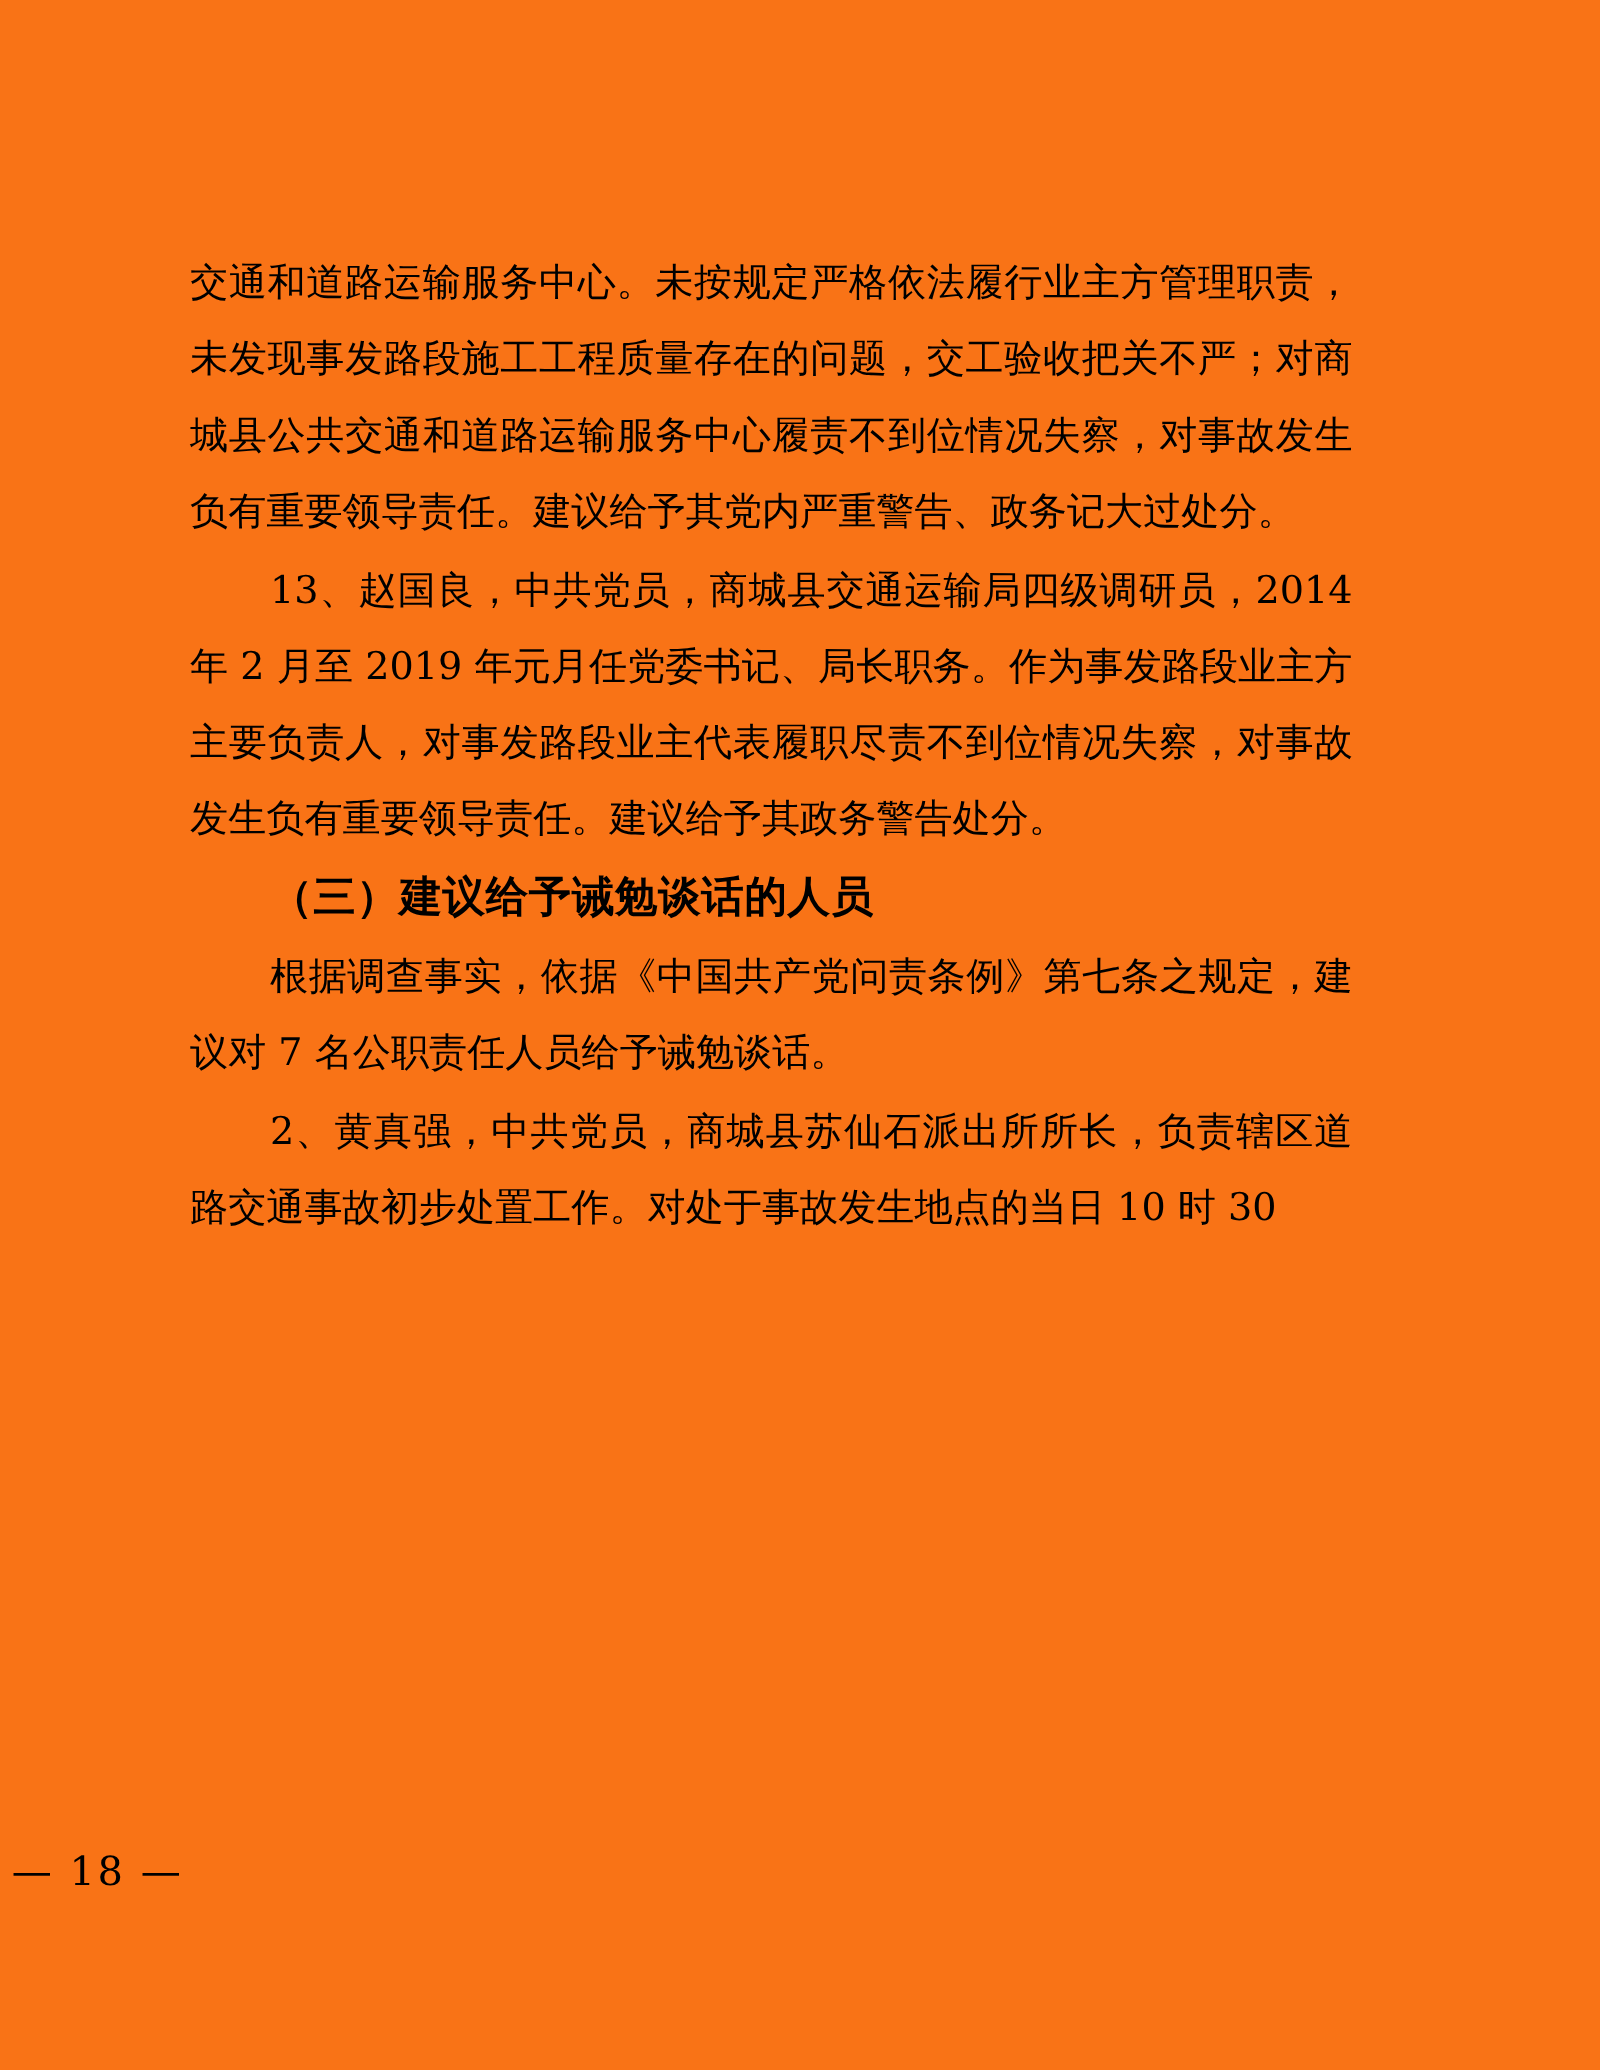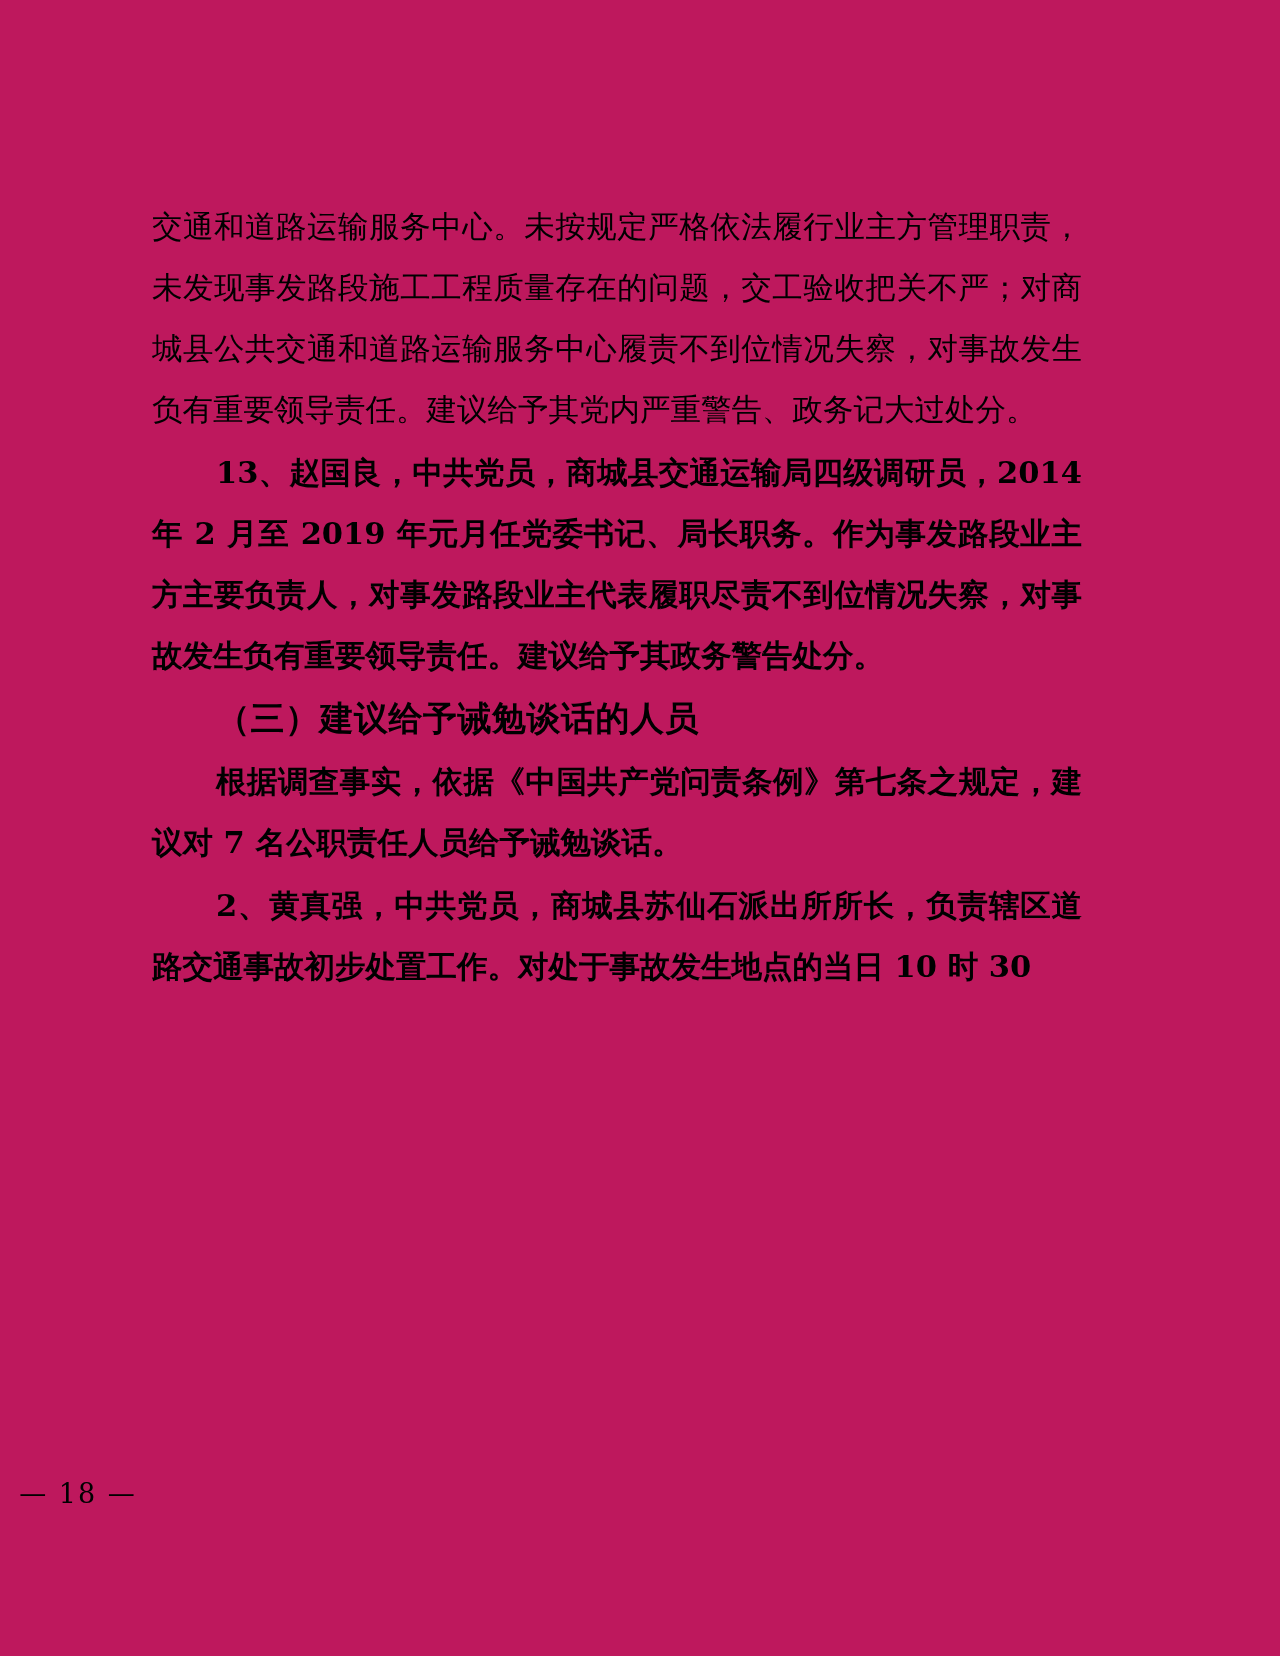--- a/index.html
+++ b/index.html
@@ -5,21 +5,21 @@
 <style>
   html, body {
     margin: 0;
     padding: 0;
     background: #ffffff;
   }
   .page {
     position: relative;
     width: 1280px;
     height: 1656px;
-    background: #be185d;
+    background: #f97316;
     margin: 0 auto;
     overflow: hidden;
     font-family: "DejaVu Serif", "Liberation Serif", serif;
     color: #000000;
   }
   .content {
     position: absolute;
     left: 152px;
     top: 196px;
     width: 930px;
@@ -28,38 +28,37 @@
     margin: 0 0 2px 0;
     font-size: 30.5px;
     line-height: 61px;
     text-align: justify;
     text-justify: inter-ideograph;
     letter-spacing: 0px;
     font-family: "DejaVu Serif", "Liberation Serif", serif;
   }
   p.indent {
     text-indent: 64px;
-    font-weight: bold;
   }
   p.heading {
     margin: 0 0 2px 0;
     font-size: 34px;
     line-height: 61px;
     font-weight: bold;
     text-indent: 64px;
     font-family: "DejaVu Sans", "Liberation Sans", sans-serif;
     letter-spacing: 0.5px;
   }
   .footer {
     position: absolute;
     left: 0;
     top: 1478px;
     width: 1016px;
     text-align: center;
-    font-size: 27px;
+    font-size: 32px;
     font-family: "DejaVu Serif", "Liberation Serif", serif;
     letter-spacing: 2px;
   }
   .footer-inner {
     display: inline-block;
     margin-left: -860px;
   }
 </style>
 </head>
 <body>

